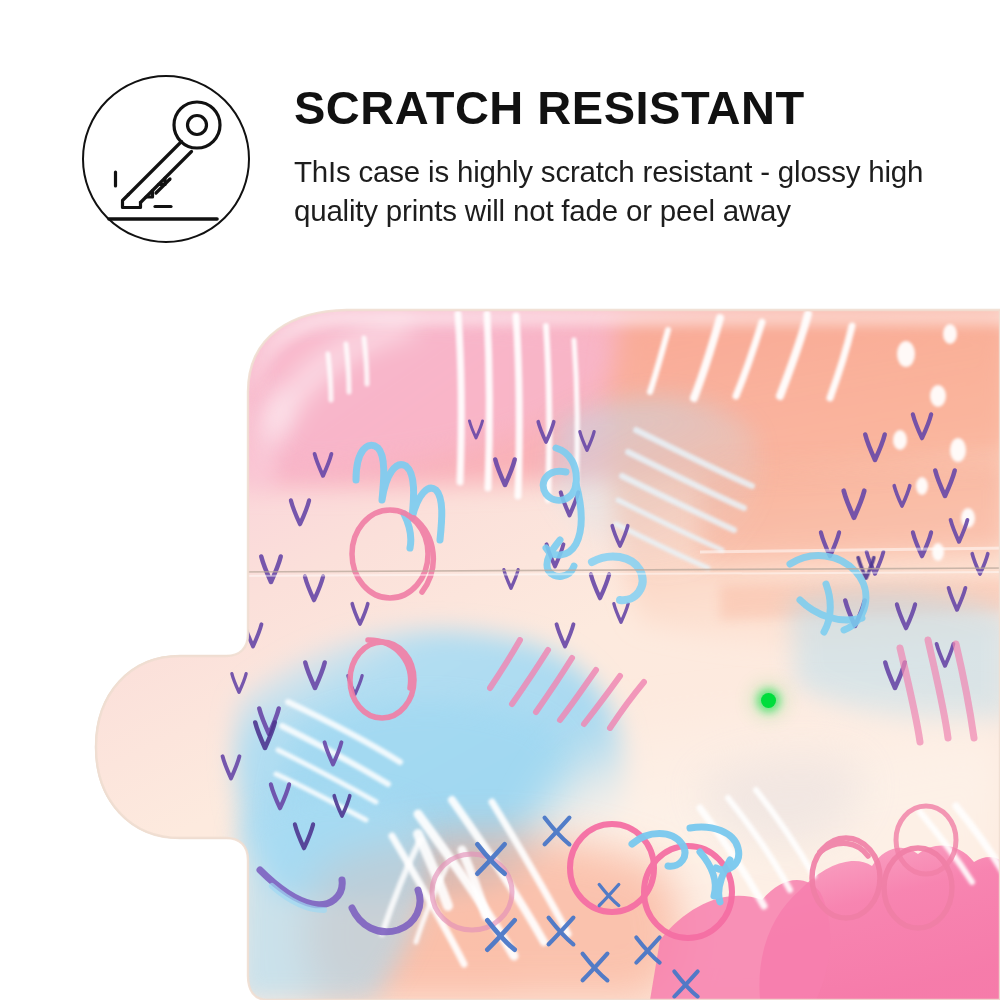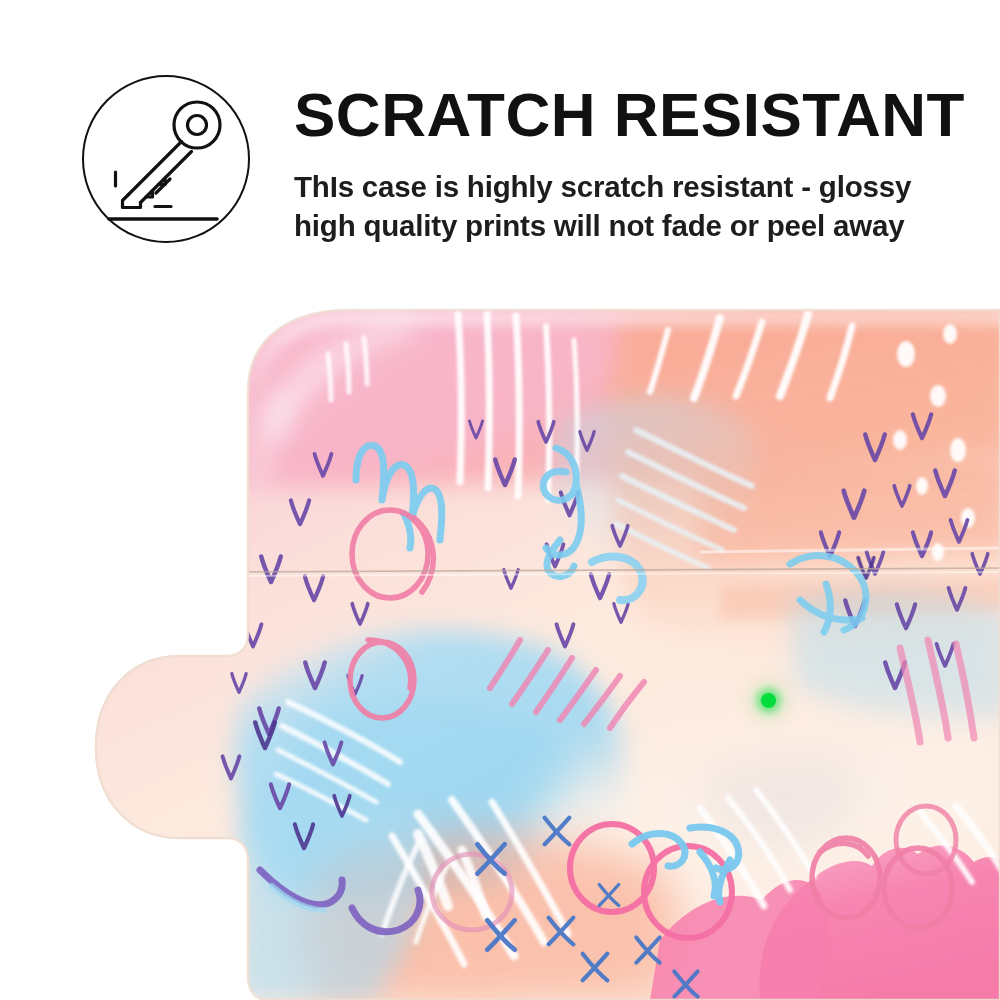--- a/index.html
+++ b/index.html
@@ -54,32 +54,32 @@
     position: absolute;
     left: 294px;
     top: 84px;
     width: 660px;
   }
 
   #headline {
     margin: 0;
     font-family: "Liberation Sans", sans-serif;
     font-weight: 700;
-    font-size: 62px;
+    font-size: 47px;
     line-height: 1.0;
     letter-spacing: 0.5px;
     color: #111111;
     white-space: nowrap;
   }
 
   #subcopy {
     margin: 0;
     padding-top: 21px;
     font-family: "Liberation Sans", sans-serif;
-    font-weight: 700;
+    font-weight: 400;
     font-size: 29.5px;
     line-height: 1.33;
     letter-spacing: -0.2px;
     color: #1d1d1d;
     width: 645px;
   }
 
   
   #product-photo {
     position: absolute;

